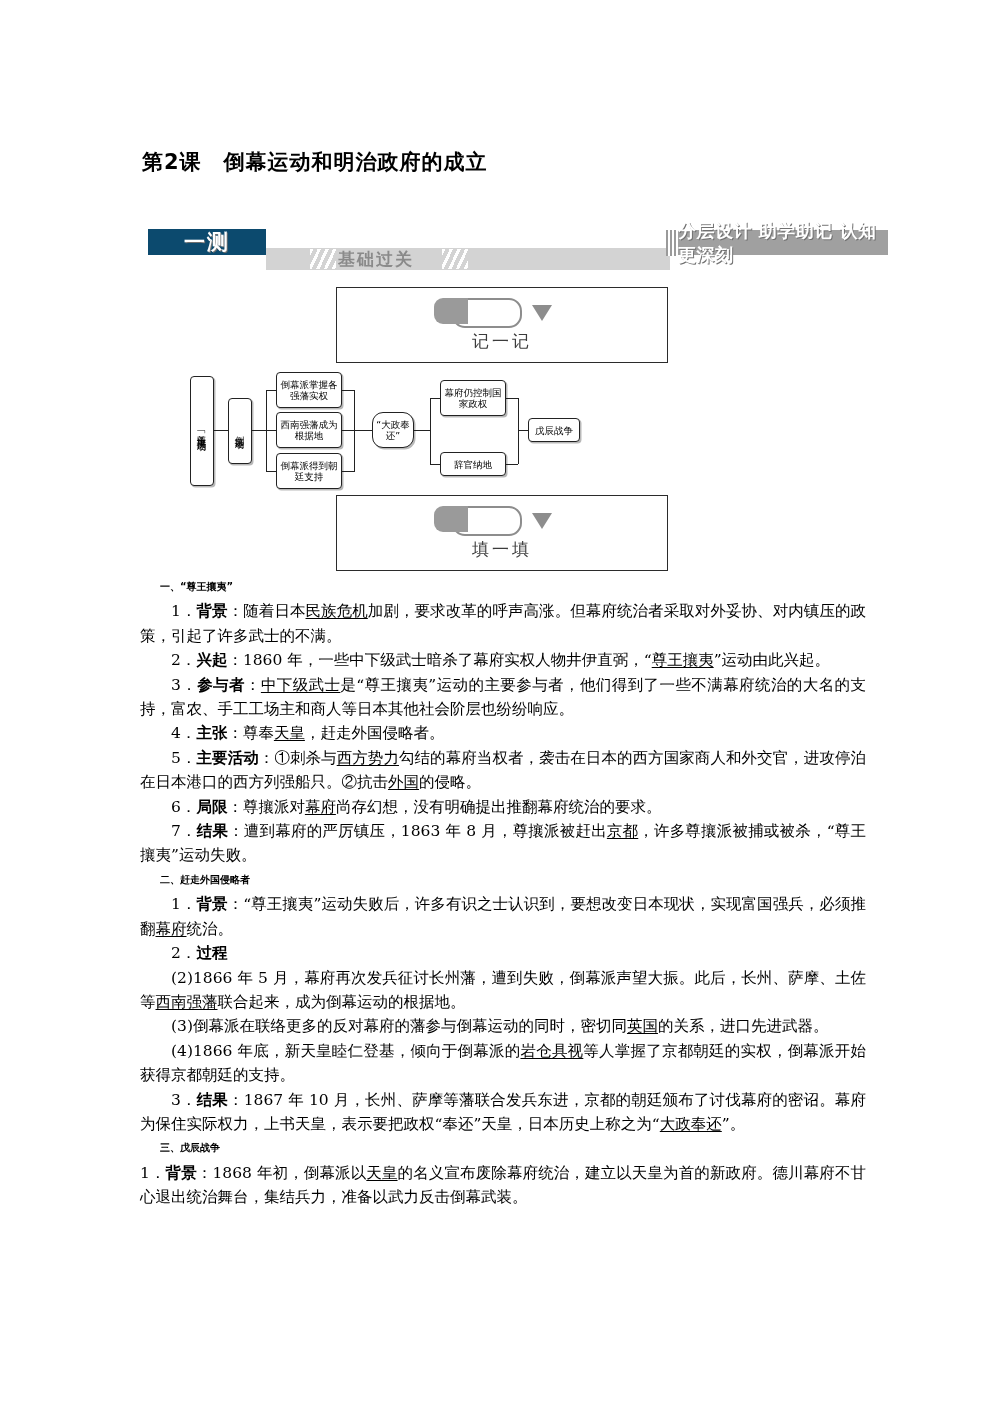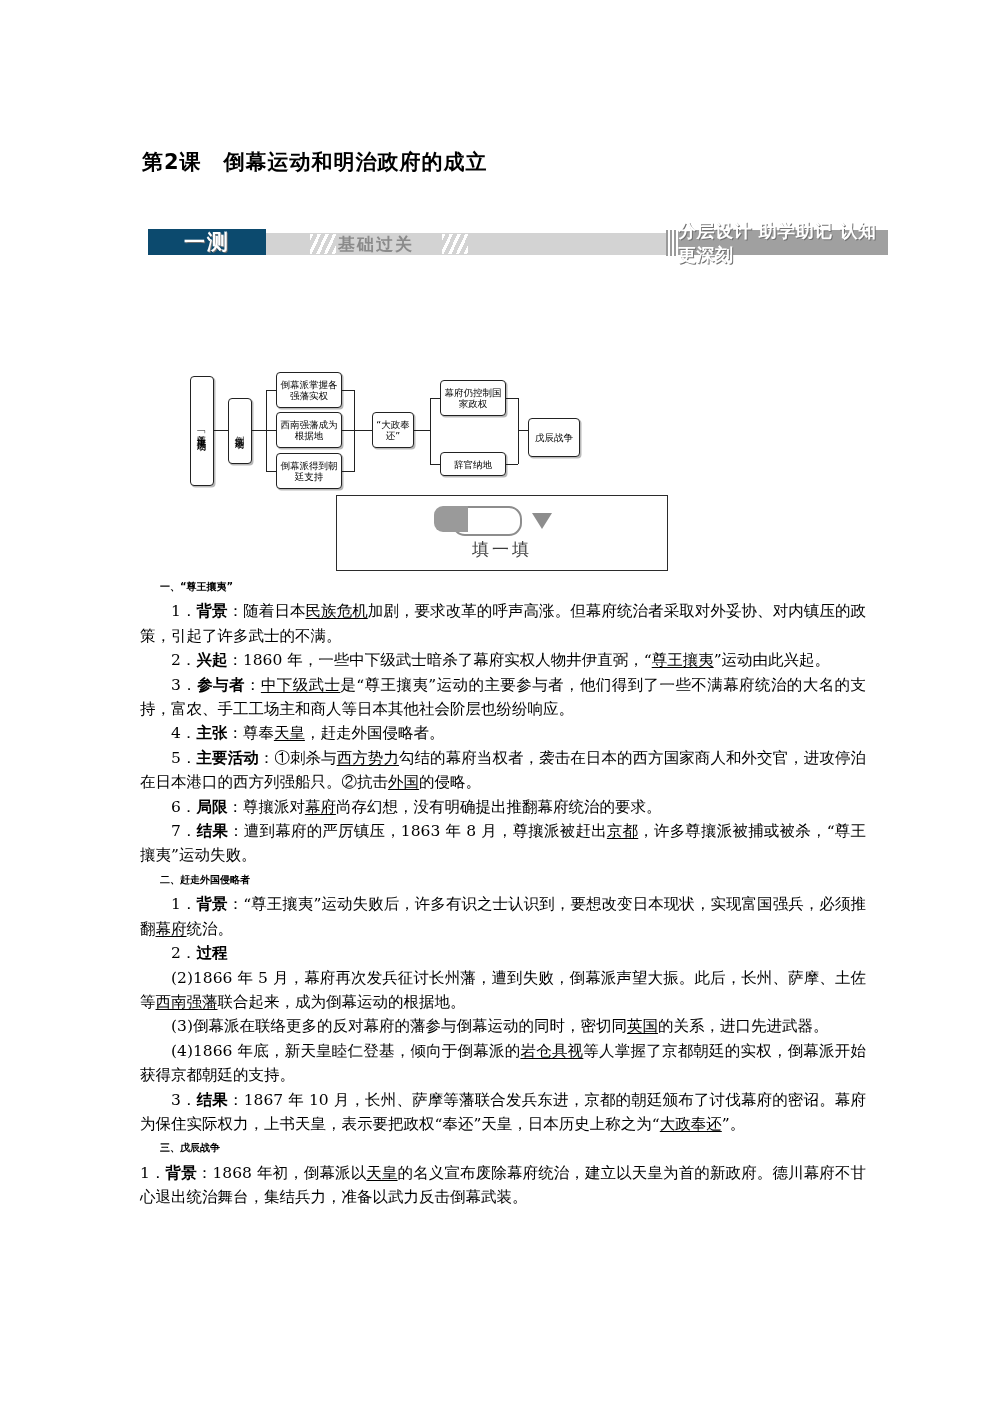--- a/index.html
+++ b/index.html
@@ -30,21 +30,21 @@
     background:#0c4a6e;
     display:flex; align-items:center; justify-content:center;
   }
   .banner-left span {
     color:#ffffff; font-weight:bold; font-size:21px;
     font-family:"DejaVu Sans","Liberation Sans",sans-serif;
     letter-spacing:2px;
     text-shadow:1px 1px 0 #6f6f6f;
   }
   .banner-mid {
-    position:absolute; left:118px; top:4px; width:404px; height:22px;
+    position:absolute; left:118px; top:19px; width:404px; height:22px;
     background:#d3d3d3;
   }
   .banner-mid .slashes-l, .banner-mid .slashes-r {
     position:absolute; top:1px; height:20px; width:26px;
     background:repeating-linear-gradient(115deg,#ffffff 0 3px,#d3d3d3 3px 7px);
   }
   .banner-mid .slashes-l { left:44px; }
   .banner-mid .slashes-r { left:176px; }
   .banner-mid span {
     position:absolute; left:72px; top:0px; height:22px;
@@ -160,20 +160,29 @@
       <div class="slashes-l"></div>
       <div class="slashes-r"></div>
       <span>基础过关</span>
     </div>
     <div class="banner-bars"></div>
     <div class="banner-right">
       <span>分层设计  助学助记  认知更深刻</span>
     </div>
   </div>
 
+  <div class="note-box" id="note-top">
+    <div class="note-inner">
+      <div class="pill-row">
+        <div class="pill"></div>
+        <div class="tri"></div>
+      </div>
+      <div class="note-label">记一记</div>
+    </div>
+  </div>
 
   <div class="flow">
 
     <div class="fbox vbox" style="left:42px; top:6px; width:24px; height:110px;">「尊王攘夷」运动</div>
     <div class="fbox vbox" style="left:80px; top:28px; width:24px; height:66px;">倒幕运动</div>
 
     <div class="line hline" style="left:66px; top:60px; width:14px;"></div>
     <div class="line hline" style="left:104px; top:60px; width:14px;"></div>
     <div class="line vline" style="left:118px; top:20px; height:82px;"></div>
     <div class="line hline" style="left:118px; top:20px; width:10px;"></div>
@@ -183,36 +192,36 @@
     <div class="fbox" style="left:128px; top:2px; width:66px; height:36px;">倒幕派掌握各强藩实权</div>
     <div class="fbox" style="left:128px; top:42px; width:66px; height:36px;">西南强藩成为根据地</div>
     <div class="fbox" style="left:128px; top:83px; width:66px; height:36px;">倒幕派得到朝廷支持</div>
 
     <div class="line hline" style="left:194px; top:20px; width:12px;"></div>
     <div class="line hline" style="left:194px; top:60px; width:12px;"></div>
     <div class="line hline" style="left:194px; top:101px; width:12px;"></div>
     <div class="line vline" style="left:206px; top:20px; height:82px;"></div>
     <div class="line hline" style="left:206px; top:60px; width:18px;"></div>
 
-    <div class="fbox" style="left:224px; top:42px; width:42px; height:36px;">“大政奉还”</div>
+    <div class="fbox" style="left:224px; top:42px; width:42px; height:36px;border-radius:11px;">“大政奉还”</div>
 
     <div class="line hline" style="left:266px; top:60px; width:16px;"></div>
     <div class="line vline" style="left:282px; top:28px; height:66px;"></div>
     <div class="line hline" style="left:282px; top:28px; width:10px;"></div>
     <div class="line hline" style="left:282px; top:94px; width:10px;"></div>
 
     <div class="fbox" style="left:292px; top:10px; width:66px; height:36px;">幕府仍控制国家政权</div>
     <div class="fbox" style="left:292px; top:82px; width:66px; height:24px;">辞官纳地</div>
 
     <div class="line hline" style="left:358px; top:28px; width:12px;"></div>
     <div class="line hline" style="left:358px; top:94px; width:12px;"></div>
     <div class="line vline" style="left:370px; top:28px; height:66px;"></div>
     <div class="line hline" style="left:370px; top:60px; width:10px;"></div>
 
-    <div class="fbox" style="left:380px; top:48px; width:52px; height:39px;">戊辰战争</div>
+    <div class="fbox" style="left:380px; top:48px; width:52px; height:24px;">戊辰战争</div>
   </div>
 
   <div class="note-box" id="note-bottom">
     <div class="note-inner">
       <div class="pill-row">
         <div class="pill"></div>
         <div class="tri"></div>
       </div>
       <div class="note-label">填一填</div>
     </div>

